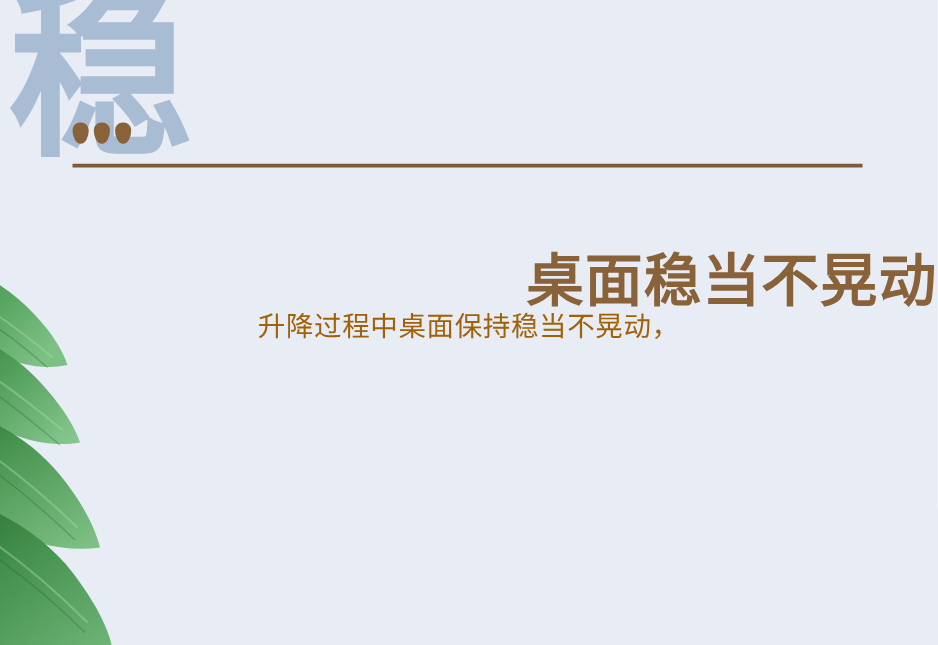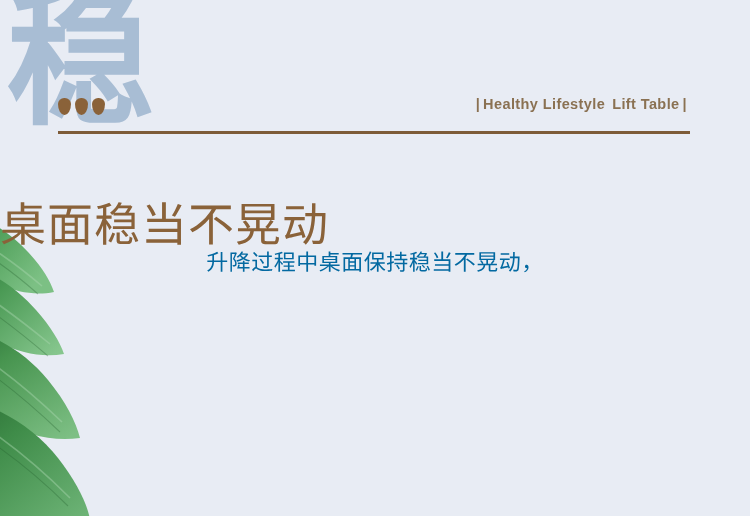--- a/index.html
+++ b/index.html
@@ -88,41 +88,41 @@
     background: #7d5b38;
     z-index: 2;
   }
 
   
   .headline {
     position: absolute;
     left: 0;
     right: 0;
     top: 168px;
-    text-align: left;
+    text-align: right;
     font-size: 46px;
     line-height: 1.15;
-    font-weight: 400;
+    font-weight: 700;
     color: #8a6239;
     letter-spacing: 1px;
     font-family: "DejaVu Sans", "Liberation Sans", sans-serif;
     z-index: 4;
   }
 
   
   .subtitle {
     position: absolute;
     left: 0;
     right: 0;
     top: 246px;
     text-align: center;
     font-size: 22px;
     line-height: 1.55;
     font-weight: 400;
-    color: #0369a1;
+    color: #a16207;
     letter-spacing: 0.5px;
     font-family: "DejaVu Sans", "Liberation Sans", sans-serif;
     z-index: 4;
   }
   .subtitle .line { display: block; }
 
   
   .leaf-wrap {
     position: absolute;
     left: -62px;
@@ -140,23 +140,20 @@
 <div id="banner">
 
   <div class="watermark-char">稳</div>
 
   <div class="drops">
     <span class="drop d1"></span>
     <span class="drop d2"></span>
     <span class="drop d3"></span>
   </div>
 
-  <div class="tagline">
-    <span class="bar">|</span><span>Healthy Lifestyle</span><span class="gap"></span><span>Lift Table</span><span class="bar">|</span>
-  </div>
 
   <div class="divider"></div>
 
   <h1 class="headline">桌面稳当不晃动</h1>
 
   <div class="subtitle">
     <span class="line">升降过程中桌面保持稳当不晃动，</span>
   </div>
 
   <div class="leaf-wrap">

